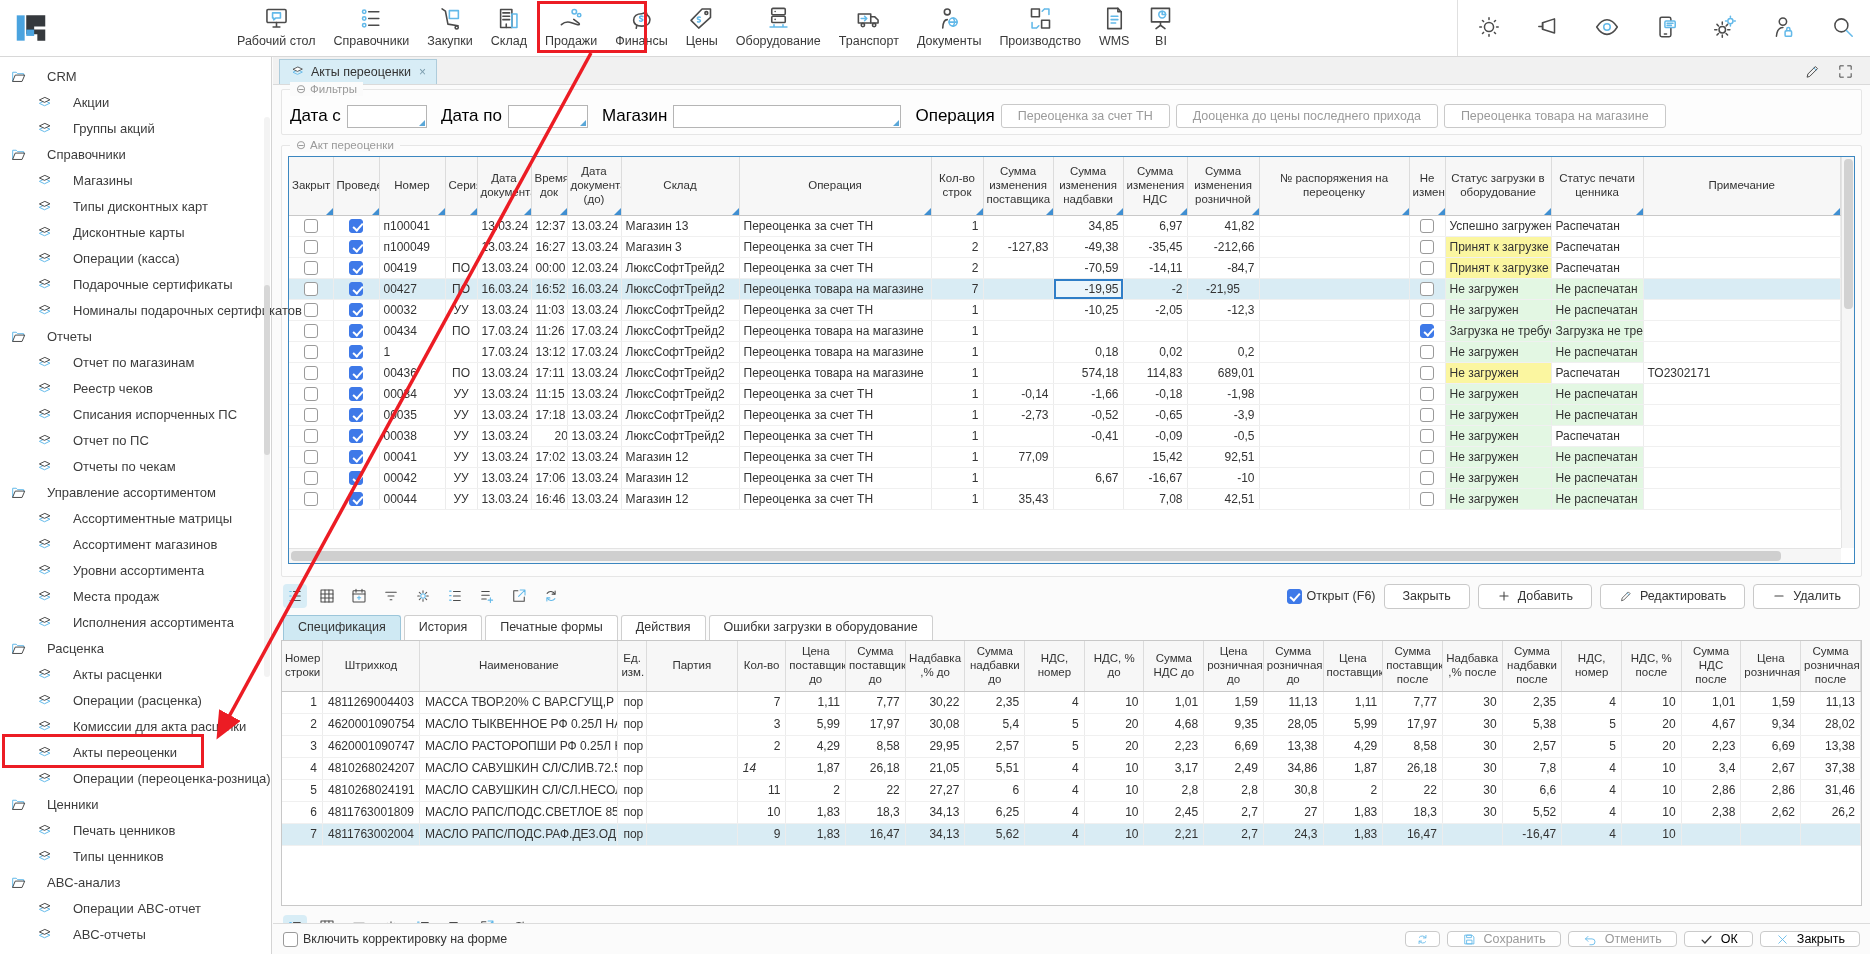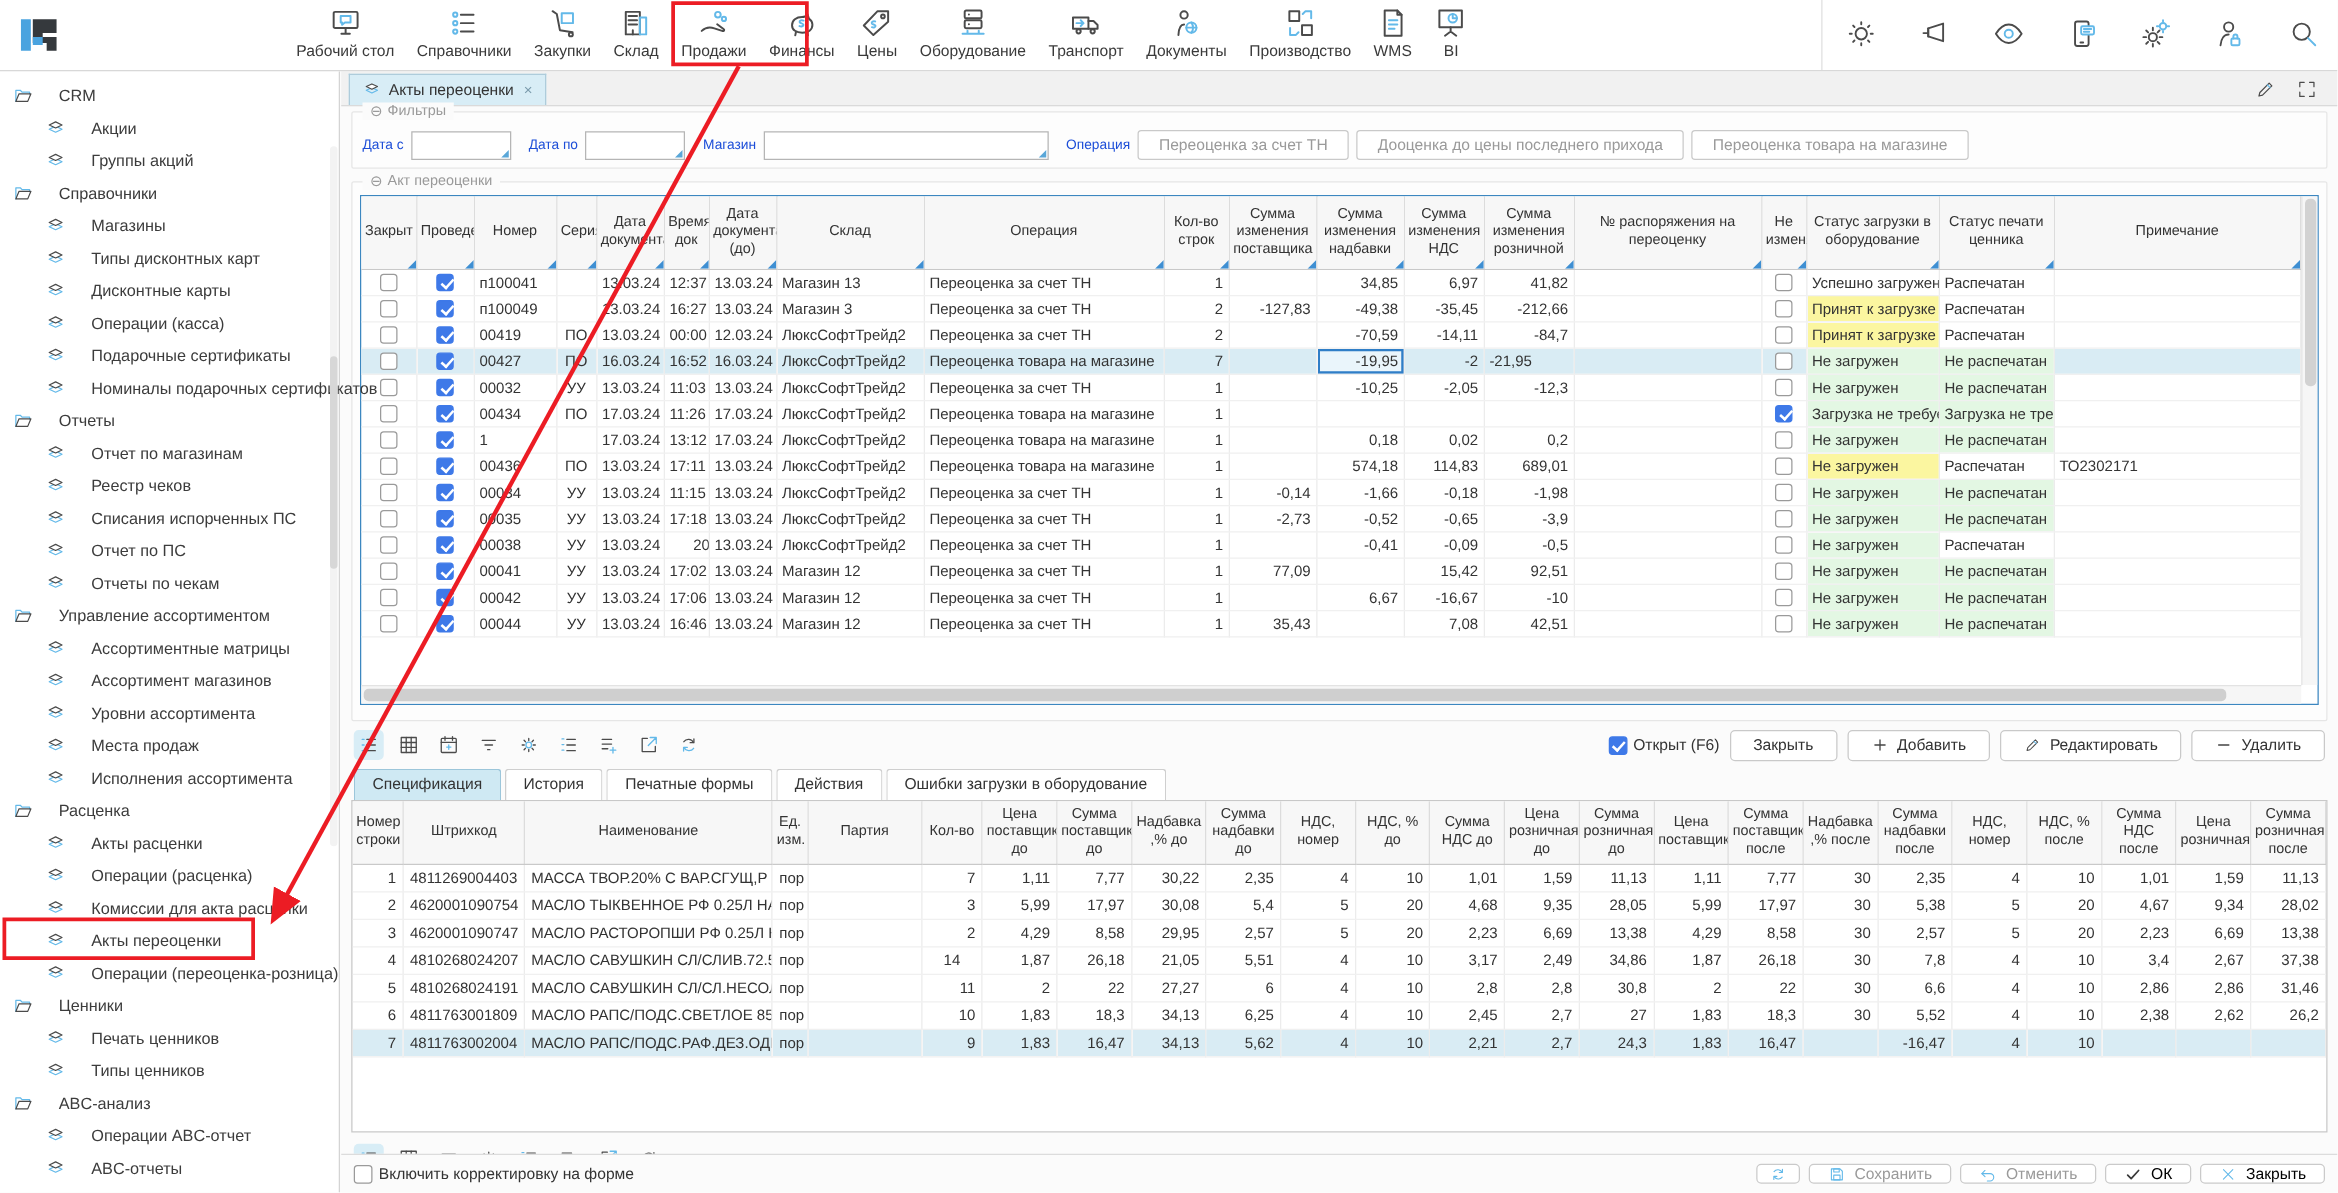--- a/index.html
+++ b/index.html
@@ -48,21 +48,21 @@
   .tabbar-actions { margin-left:auto; display:flex; gap:16px; margin-right:16px; padding-bottom:4px; }
   .tabbar-actions .icon { width:17px; height:17px; cursor:pointer; }
 
   .group { position:relative; margin:4px 8px 0; border:1px solid #e6e6e6; border-radius:2px; background:#fdfdfd; }
   .group-legend { position:absolute; top:-8px; left:8px; background:#fbfbfb; padding:0 6px;
     color:#9a9a9a; font-size:11.5px; display:flex; gap:4px; align-items:center; }
   .collapse { color:#9a9a9a; font-size:12px; cursor:pointer; }
 
   #filters-group { height:46px; }
   .filters-row { display:flex; align-items:center; gap:6px; padding:14px 8px 0; }
-  .flabel { font-size:11px; color:#1d4ed8; margin-left:8px; white-space:nowrap; }
+  .flabel { font-size:17px; color:#000000; margin-left:8px; white-space:nowrap; }
   .inp { position:relative; width:80px; height:23px; border:1px solid #b5b5b5; background:#fff; }
   .inp.wide { width:228px; }
   .inp::after { content:""; position:absolute; right:1px; bottom:1px;
     border-left:6px solid transparent; border-bottom:6px solid #5aa7d8; }
   .op-btn { height:24px; padding:3px 16px; border:1px solid #c9c9c9; border-radius:3px;
     background:#fff; color:#9a9a9a; font-size:12.5px; white-space:nowrap; cursor:pointer; }
 
   #doc-group { margin-top:10px; height:432px; }
   #main-grid-wrap { position:relative; margin:10px 6px 6px; height:408px;
     border:1.5px solid #3c87c0; background:#fff; overflow:hidden; }
@@ -816,21 +816,21 @@
                 <td style="text-align: center;">ПО</td>
                 <td style="text-align: center;">16.03.24</td>
                 <td style="text-align: center;">16:52</td>
                 <td style="text-align: center;">16.03.24</td>
                 <td style="text-align: left;">ЛюксСофтТрейд2</td>
                 <td style="text-align: left;">Переоценка товара на магазине</td>
                 <td style="text-align: right;">7</td>
                 <td style="text-align: right;"></td>
                 <td class="focus-cell" style="text-align: right;">-19,95</td>
                 <td style="text-align: right;">-2</td>
-                <td style="text-align: left;">-21,95</td>
+                <td style="text-align: center;">-21,95</td>
                 <td style="text-align: left;"></td>
                 <td style="text-align: center;"><span class="cb"></span></td>
                 <td style="text-align: left; background: rgb(227, 247, 227);">Не загружен</td>
                 <td style="text-align: left; background: rgb(227, 247, 227);">Не распечатан</td>
                 <td style="text-align: left;"></td>
               </tr>
               <tr>
                 <td style="text-align: center;"><span class="cb"></span></td>
                 <td style="text-align: center;"><span class="cb checked"></span></td>
                 <td style="text-align: left;">00032</td>
@@ -1288,21 +1288,21 @@
               <td style="text-align: right;">2,23</td>
               <td style="text-align: right;">6,69</td>
               <td style="text-align: right;">13,38</td>
             </tr>
             <tr>
               <td style="text-align: right;">4</td>
               <td style="text-align: left;">4810268024207</td>
               <td style="text-align: left;">МАСЛО САВУШКИН СЛ/СЛИВ.72.5%</td>
               <td style="text-align: left;">пор</td>
               <td style="text-align: left;"></td>
-              <td style="text-align: center;">14</td>
+              <td style="text-align: left; font-style: italic;">14</td>
               <td style="text-align: right;">1,87</td>
               <td style="text-align: right;">26,18</td>
               <td style="text-align: right;">21,05</td>
               <td style="text-align: right;">5,51</td>
               <td style="text-align: right;">4</td>
               <td style="text-align: right;">10</td>
               <td style="text-align: right;">3,17</td>
               <td style="text-align: right;">2,49</td>
               <td style="text-align: right;">34,86</td>
               <td style="text-align: right;">1,87</td>

